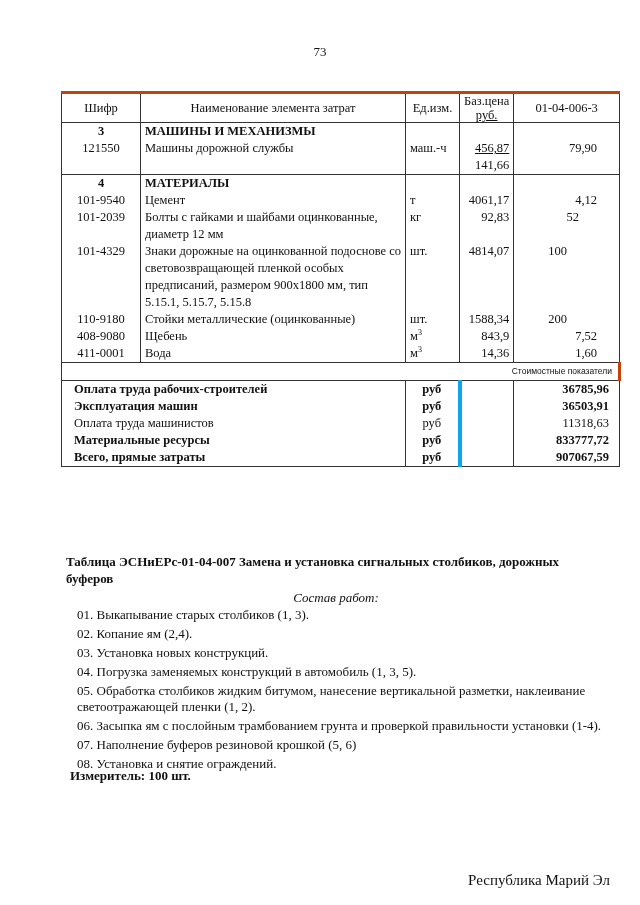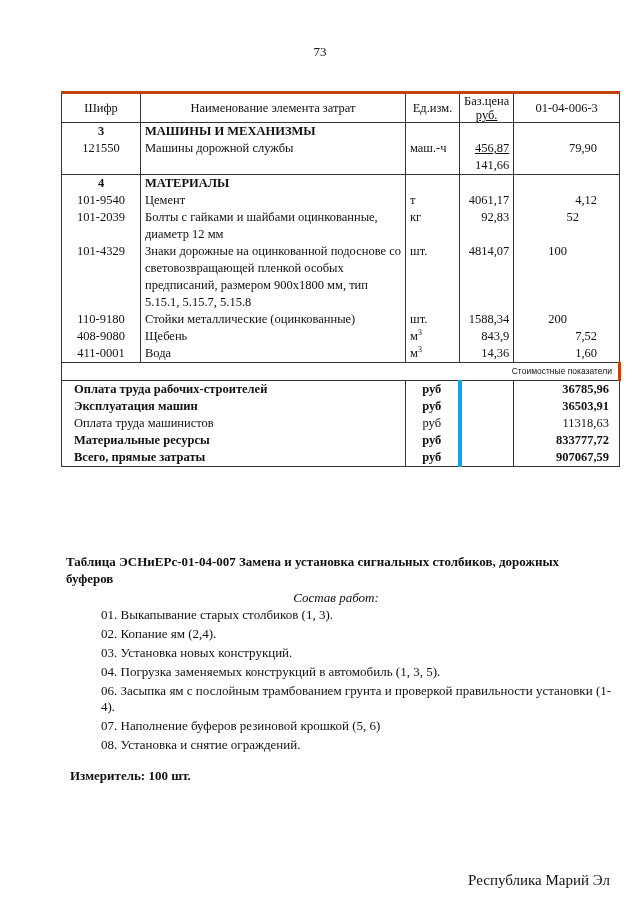--- a/index.html
+++ b/index.html
@@ -23,21 +23,21 @@
   .s1 { text-align: left; padding-left: 12px !important; border-left: 1px solid #333; border-right: 1px solid #333; }
   .s3 { text-align: center; border-right: 4px solid #0ea5e9; }
   .s4 { border-right: 1px solid #333; }
   .s5 { text-align: right; padding-right: 10px !important; border-right: 1px solid #333; }
   tr.last td { border-bottom: 1px solid #333; }
   sup { font-size: 8px; line-height: 0; }
   .section { position: absolute; left: 66px; width: 540px; font-size: 13px; }
   .table-title { top: 553px; font-weight: bold; line-height: 17px; }
   .works-heading { top: 590px; width: 540px; text-align: center; font-style: italic; }
   .works-list { top: 607px; left: 77px; width: 540px; }
-  .works-list div { line-height: 16px; margin-bottom: 3px; margin-left: 24px; }
+  .works-list div { line-height: 16px; margin-bottom: 3px; }
   .measure { top: 768px; left: 70px; font-weight: bold; }
   .footer { position: absolute; top: 872px; right: 30px; font-size: 15px; }
 </style>
 </head>
 <body>
 
 <div class="page-number">73</div>
 
 <table class="main">
   <tbody>
@@ -157,19 +157,20 @@
 </tbody>
   </table>
 
 <div class="section table-title">Таблица  ЭСНиЕРс-01-04-007  Замена и установка сигнальных столбиков, дорожных буферов</div>
 <div class="section works-heading">Состав работ:</div>
 <div class="section works-list">
   <div>01. Выкапывание старых столбиков (1, 3).</div>
   <div>02. Копание ям (2,4).</div>
   <div>03. Установка новых конструкций.</div>
   <div>04. Погрузка заменяемых конструкций в автомобиль (1, 3, 5).</div>
+  <div>05. Обработка столбиков жидким битумом, нанесение вертикальной разметки, наклеивание светоотражающей пленки (1, 2).</div>
   <div>06. Засыпка ям с послойным трамбованием грунта и проверкой правильности установки (1-4).</div>
   <div>07. Наполнение буферов резиновой крошкой (5, 6)</div>
   <div>08. Установка и снятие ограждений.</div>
 </div>
 <div class="section measure">Измеритель: 100 шт.</div>
 
 <div class="footer">Республика Марий Эл</div>
 
 </body></html>

